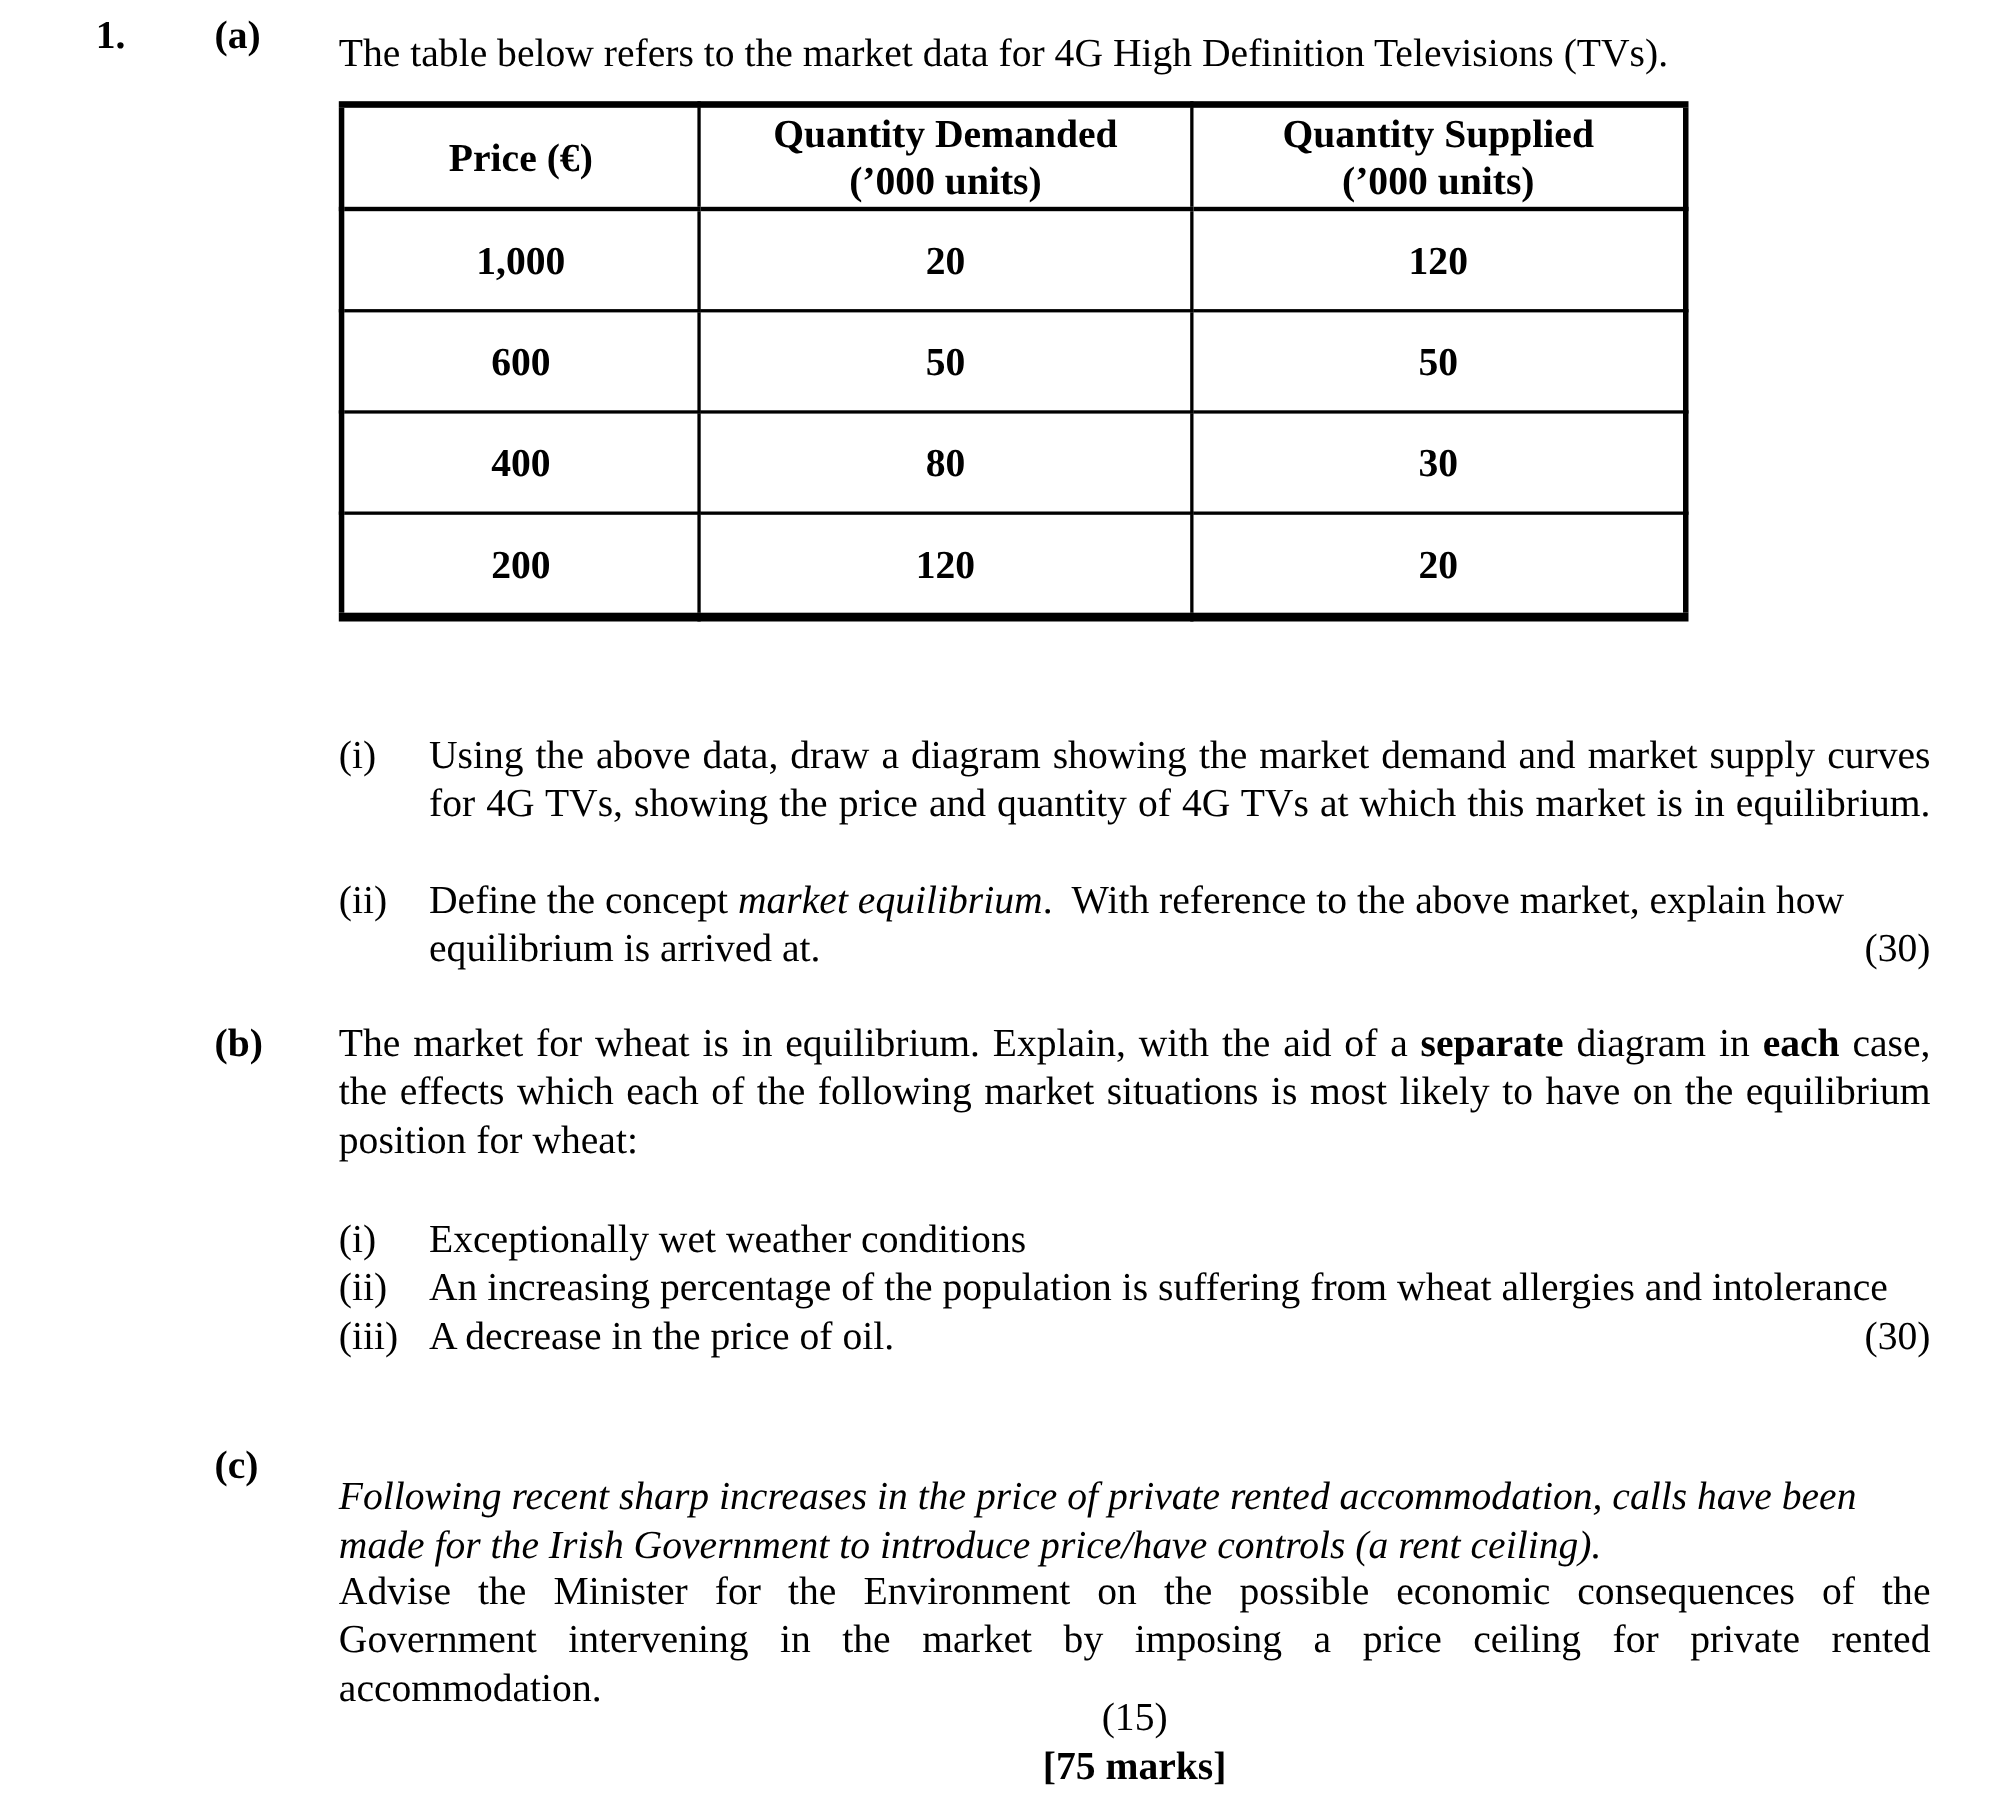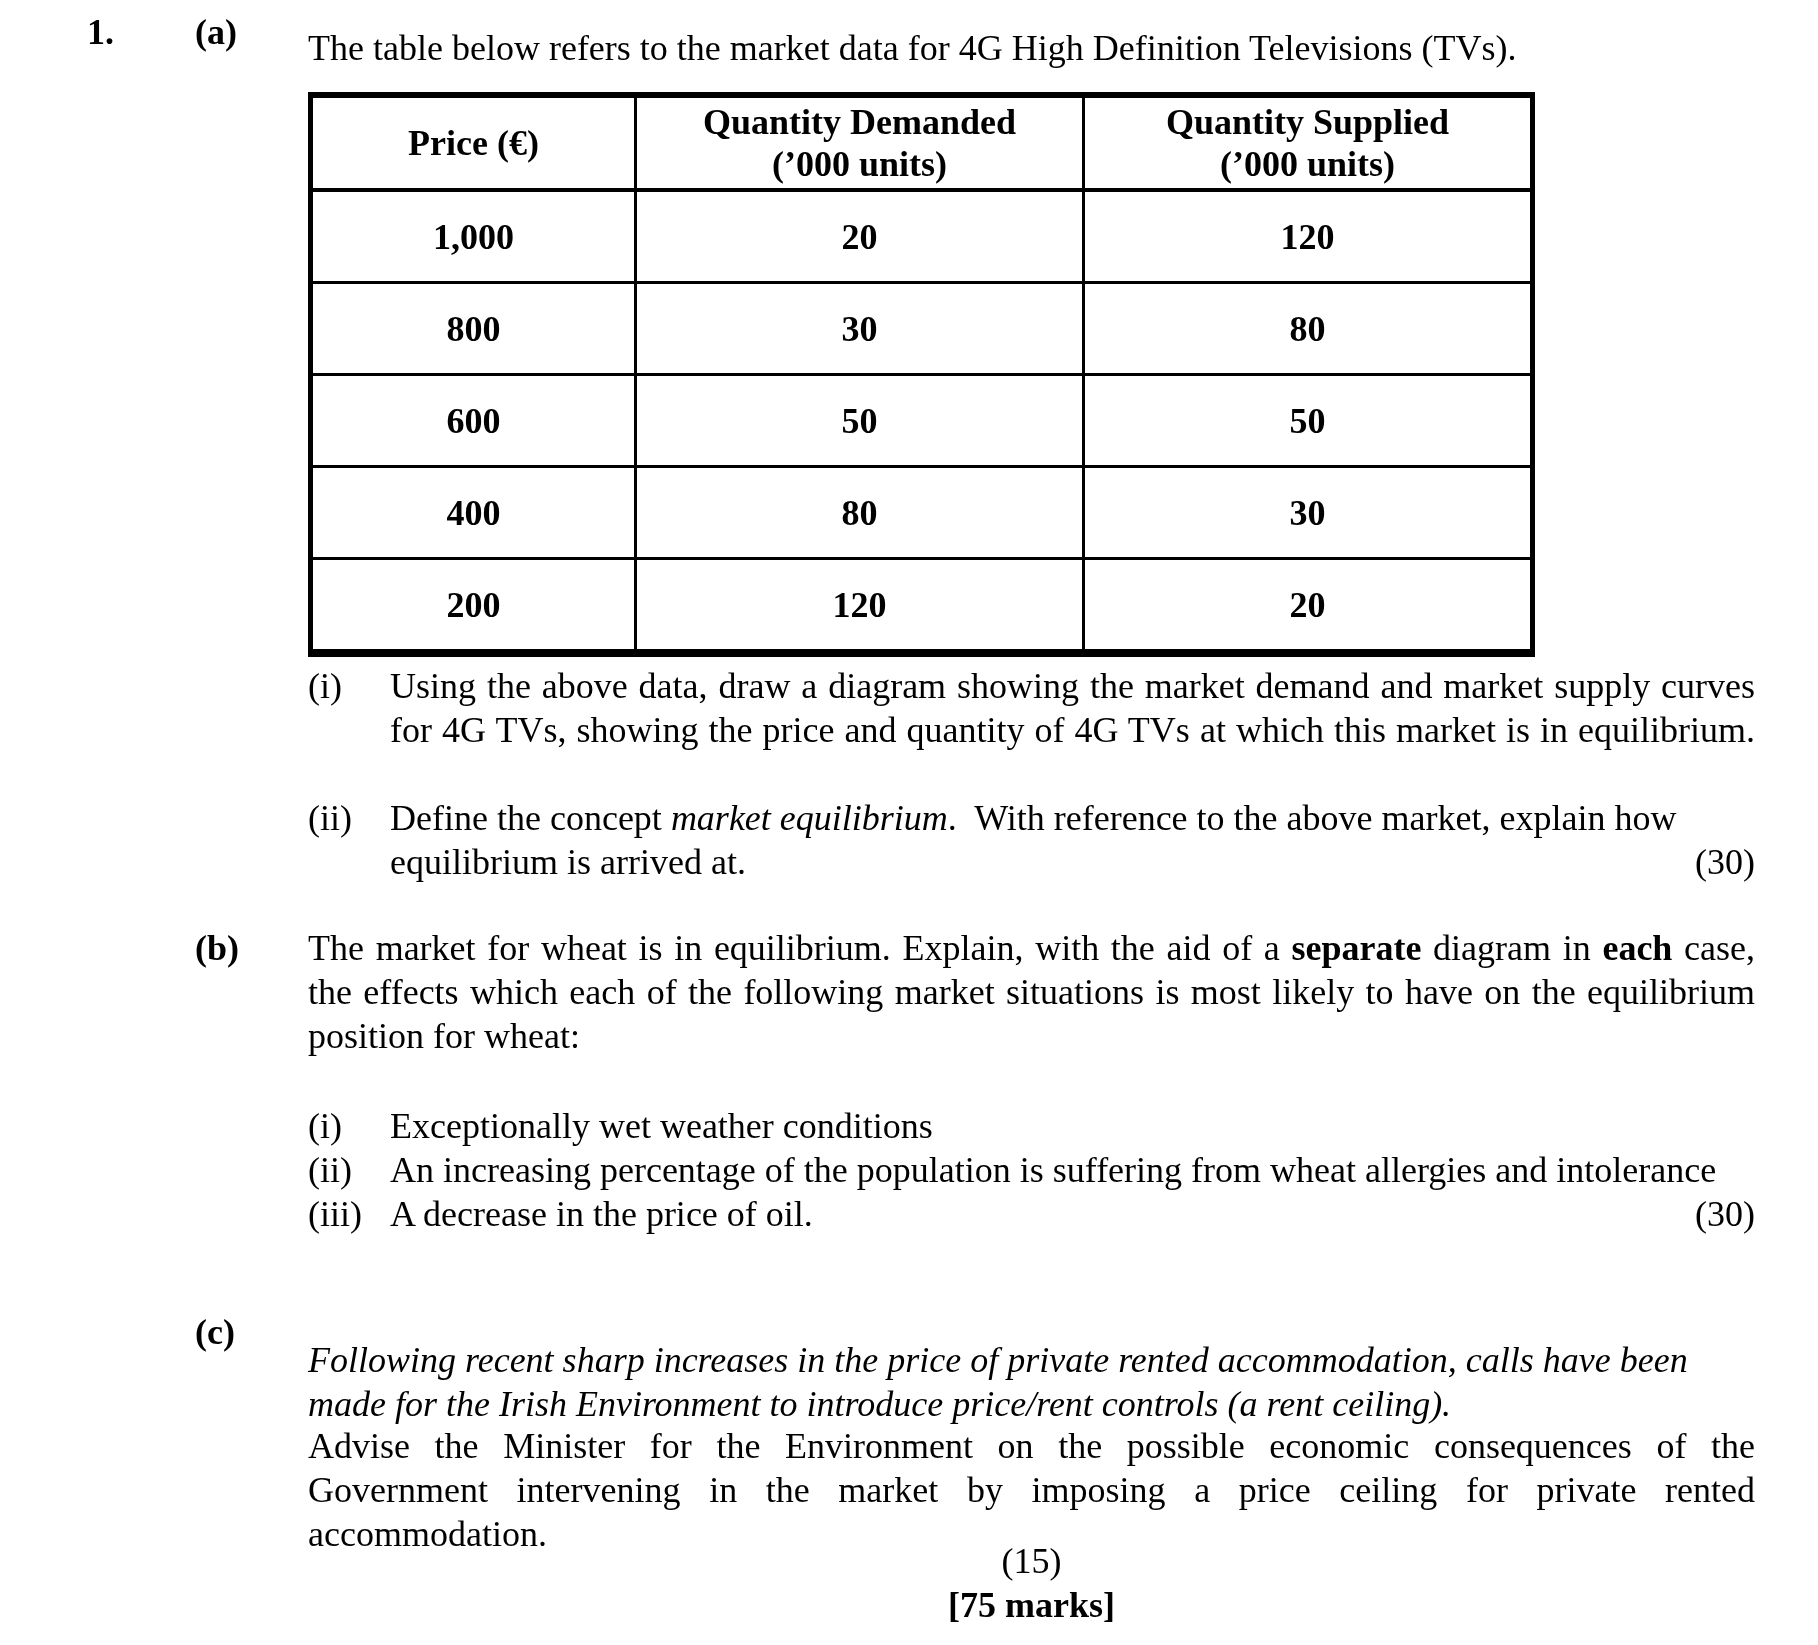--- a/index.html
+++ b/index.html
@@ -79,25 +79,20 @@
         </th>
       </tr>
     </thead>
     <tbody>
       <tr>
         <td>1,000</td>
         <td>20</td>
         <td>120</td>
       </tr>
       <tr>
-        <td>800</td>
-        <td>30</td>
-        <td>80</td>
-      </tr>
-      <tr>
         <td>600</td>
         <td>50</td>
         <td>50</td>
       </tr>
       <tr>
         <td>400</td>
         <td>80</td>
         <td>30</td>
       </tr>
       <tr>
@@ -137,21 +132,21 @@
   </div>
   <div class="itemrow" style="left:308px;top:1192px;">
     <span class="lab">(iii)</span>
     <span class="txt">A decrease in the price of oil.</span>
     <span class="marks">(30)</span>
   </div>
 
   <div class="abs b pre" style="left:195px;top:1310px;">(c)</div>
   <div class="abs" style="left:308px;top:1338px;width:1447px;">
     <div class="line i pre">Following recent sharp increases in the price of private rented accommodation, calls have been</div>
-    <div class="line i pre">made for the Irish Environment to introduce price/rent controls (a rent ceiling).</div>
+    <div class="line i pre">made for the Irish Government to introduce price/have controls (a rent ceiling).</div>
   </div>
 
   <div class="abs" style="left:308px;top:1424px;width:1447px;">
     <div class="line jline">Advise the Minister for the Environment on the possible economic consequences of the</div>
     <div class="line jline">Government intervening in the market by imposing a price ceiling for private rented</div>
     <div class="line pre">accommodation.</div>
   </div>
 
   <div class="abs right" style="left:308px;top:1539px;width:1447px;">(15)</div>
   <div class="abs right b" style="left:308px;top:1583px;width:1447px;">[75 marks]</div>

